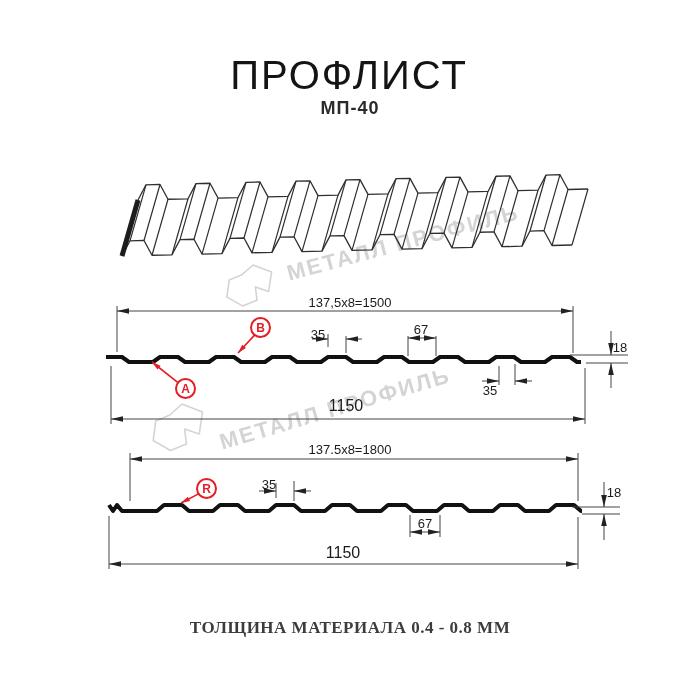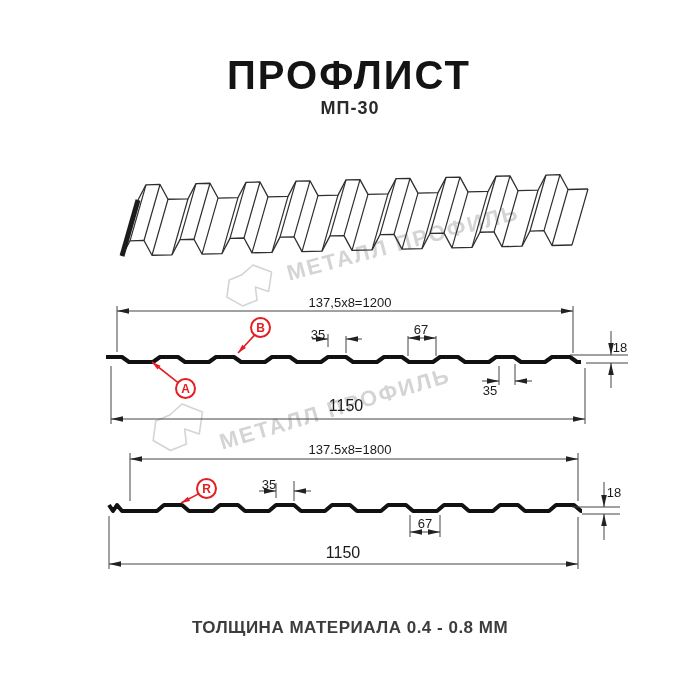--- a/index.html
+++ b/index.html
@@ -1,19 +1,19 @@
 <!DOCTYPE html>
 <html style="--red: #e31e24;"><head>
 <meta charset="utf-8">
 <style>
   html,body{margin:0;padding:0;background:#fff;}
   #stage{position:relative;width:700px;height:700px;background:#ffffff;overflow:hidden;
          font-family:"Liberation Sans", sans-serif;}
   .txt{position:absolute;transform:translate(-50%,-50%);white-space:nowrap;color:#1c1c1c;}
-  .title{font-size:40px;font-weight:700;letter-spacing:2px;color:#141414;}
+  .title{font-size:40px;font-weight:400;letter-spacing:2px;color:#141414;}
   .subtitle{font-size:18px;font-weight:700;letter-spacing:1px;color:#2a2a2a;}
   .dim{font-size:13px;color:#1b1b1b;}
   .dimbig{font-size:16px;color:#1b1b1b;}
   .note{font-size:17px;font-weight:600;letter-spacing:0.5px;color:#3c3c3c;}
   .wm{position:absolute;color:#d4d4d4;font-weight:700;font-size:22px;letter-spacing:2px;
       white-space:nowrap;z-index:1;}
   .label-circle{position:absolute;width:17px;height:17px;border:2px solid var(--red,#e31e24);
       border-radius:50%;display:flex;align-items:center;justify-content:center;
       color:var(--red,#e31e24);font-weight:700;font-size:12px;z-index:3;background:transparent;}
   #art{position:absolute;left:0;top:0;z-index:2;pointer-events:none;}
@@ -148,23 +148,23 @@
         <line x1="177.7" y1="382.4" x2="152" y2="362" stroke="#e31e24" stroke-width="1.6"></line>
         <polygon points="0,0 -9,-2.5 -9,2.5" transform="translate(152,362) rotate(-141.55835643933773)" fill="#e31e24"></polygon>
         <line x1="254.5" y1="335.1" x2="238" y2="353" stroke="#e31e24" stroke-width="1.6"></line>
         <polygon points="0,0 -9,-2.5 -9,2.5" transform="translate(238,353) rotate(132.6694811320211)" fill="#e31e24"></polygon>
         <line x1="198.5" y1="493.9" x2="181" y2="503" stroke="#e31e24" stroke-width="1.6"></line>
         <polygon points="0,0 -9,-2.5 -9,2.5" transform="translate(181,503) rotate(152.52556837372282)" fill="#e31e24"></polygon>
       </g>
     </svg>
 
   <div class="txt title" style="left:349px;top:75px;">ПРОФЛИСТ</div>
-  <div class="txt subtitle" style="left:350px;top:108px;">МП-30</div>
+  <div class="txt subtitle" style="left:350px;top:108px;">МП-40</div>
 
-  <div class="txt dim" style="left:350px;top:302px;">137,5x8=1200</div>
+  <div class="txt dim" style="left:350px;top:302px;">137,5x8=1500</div>
   <div class="txt dim" style="left:318px;top:334px;">35</div>
   <div class="txt dim" style="left:421px;top:329px;">67</div>
   <div class="txt dim" style="left:620px;top:347px;">18</div>
   <div class="txt dim" style="left:490px;top:390px;">35</div>
   <div class="txt dimbig" style="left:346px;top:406px;">1150</div>
 
   <div class="txt dim" style="left:350px;top:449px;">137.5x8=1800</div>
   <div class="txt dim" style="left:269px;top:484px;">35</div>
   <div class="txt dim" style="left:425px;top:523px;">67</div>
   <div class="txt dim" style="left:614px;top:492px;">18</div>
@@ -173,14 +173,14 @@
   <div class="label-circle" style="left:175px;top:378px;">
     <span>A</span>
   </div>
   <div class="label-circle" style="left:250px;top:317px;">
     <span>B</span>
   </div>
   <div class="label-circle" style="left:196px;top:478px;">
     <span>R</span>
   </div>
 
-  <div class="txt note" style="left:350px;top:628px;">ТОЛЩИНА МАТЕРИАЛА 0.4 - 0.8 ММ</div>
+  <div class="txt note" style="left:350px;top:628px;font-family:Liberation Serif, serif;">ТОЛЩИНА МАТЕРИАЛА 0.4 - 0.8 ММ</div>
 </div>
 
 </body></html>

